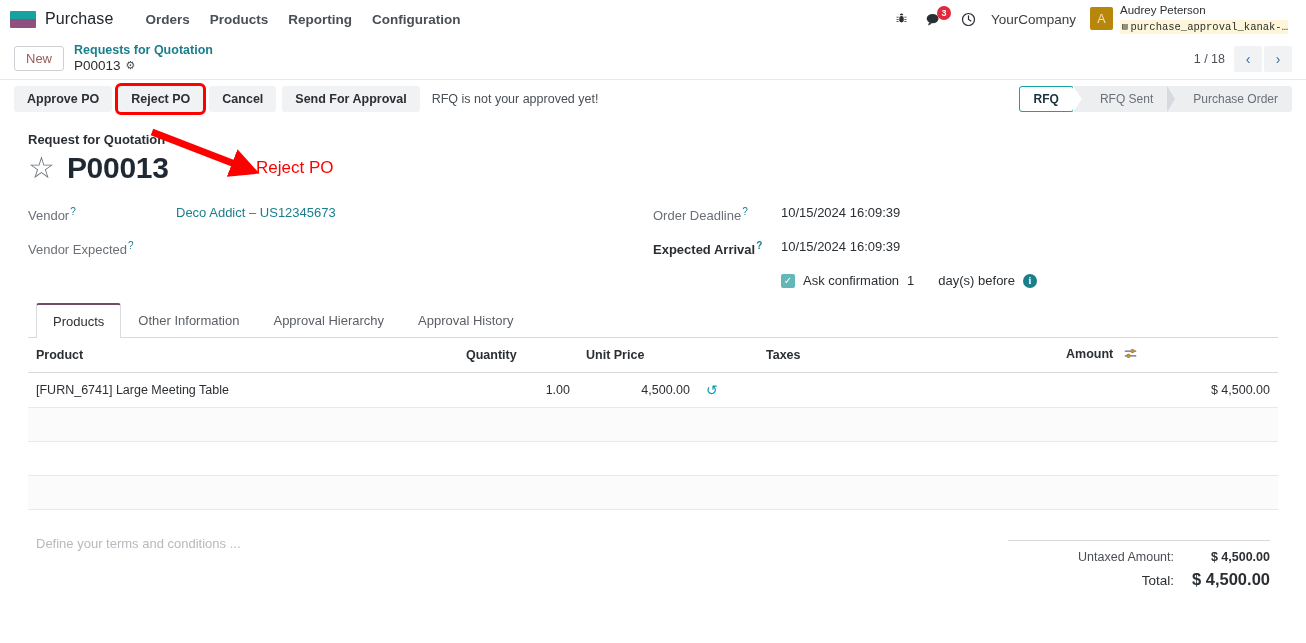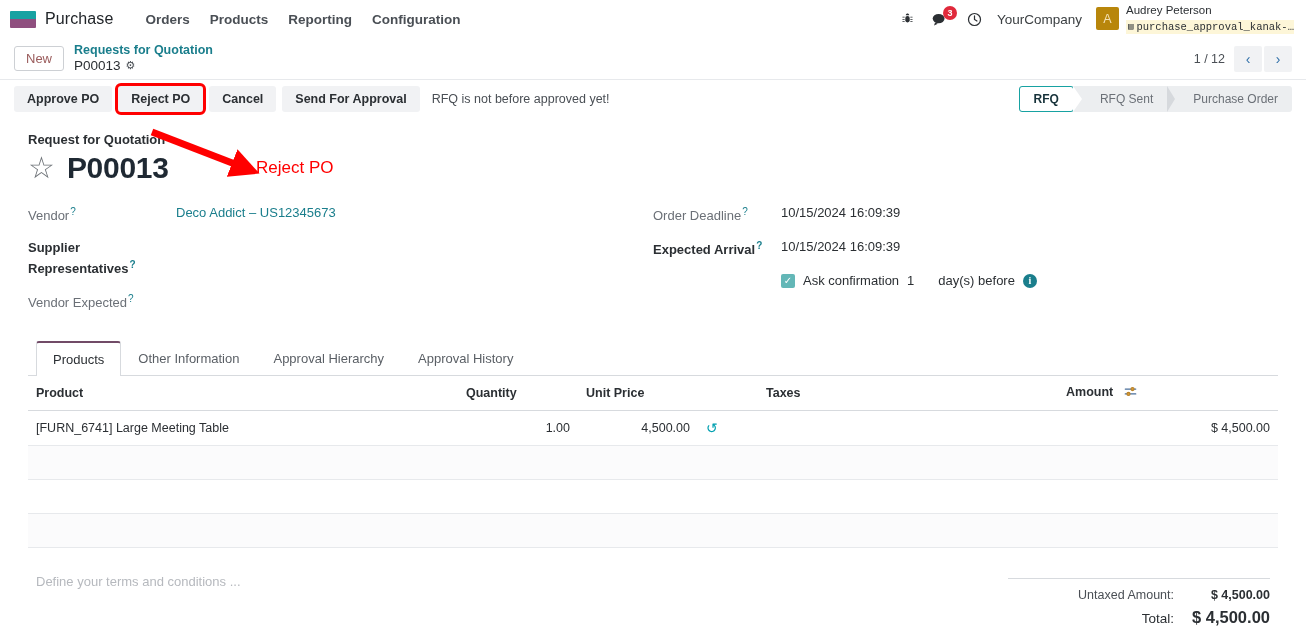--- a/index.html
+++ b/index.html
@@ -10,21 +10,21 @@
     color: #374151;
     background: #ffffff;
     overflow: hidden;
   }
 
   
   .navbar {
     height: 38px;
     display: flex;
     align-items: center;
-    padding: 0 12px 0 10px;
+    padding: 0 18px 0 10px;
     background: #ffffff;
     position: relative;
   }
   .brand-logo {
     width: 26px; height: 17px;
     margin-right: 9px;
     border-radius: 1px;
     overflow: hidden;
     display: flex; flex-direction: column;
   }
@@ -385,32 +385,32 @@
   <button class="btn-new">New</button>
   <div class="bc-lines">
     <div class="bc-parent">Requests for Quotation</div>
     <div class="bc-current">
       <span>P00013</span>
       <span class="gear-ico">⚙</span>
     </div>
   </div>
   <div class="bc-spacer"></div>
   <div class="pager">
-    <span class="pager-text">1 / 12</span>
+    <span class="pager-text">1 / 18</span>
     <button class="pager-btn">‹</button>
     <button class="pager-btn">›</button>
   </div>
 </div>
 
 <div class="action-row">
   <button class="act-btn">Approve PO</button>
   <button class="act-btn highlighted">Reject PO</button>
   <button class="act-btn">Cancel</button>
   <button class="act-btn">Send For Approval</button>
-  <span class="act-note">RFQ is not before approved yet!</span>
+  <span class="act-note">RFQ is not your approved yet!</span>
 
   <div class="statusbar">
     <div class="st-step active">RFQ</div>
     <div class="st-arrow"></div>
     <div class="st-step">RFQ Sent</div>
     <div class="st-arrow-sep"></div>
     <div class="st-step">Purchase Order</div>
   </div>
 </div>
 
@@ -438,26 +438,20 @@
   <div class="form-cols">
 
     <div class="form-col">
       <div class="f-row">
         <div class="f-label">
           <span>Vendor</span><span class="qm">?</span>
         </div>
         <div class="f-val link">Deco Addict – US12345673</div>
       </div>
 
-      <div class="f-row">
-        <div class="f-label req">
-          <span>Supplier Representatives</span><span class="qm">?</span>
-        </div>
-        <div class="f-val"></div>
-      </div>
 
       <div class="f-row">
         <div class="f-label">
           <span>Vendor Expected</span><span class="qm">?</span>
         </div>
         <div class="f-val"></div>
       </div>
     </div>
 
     <div class="form-col">

